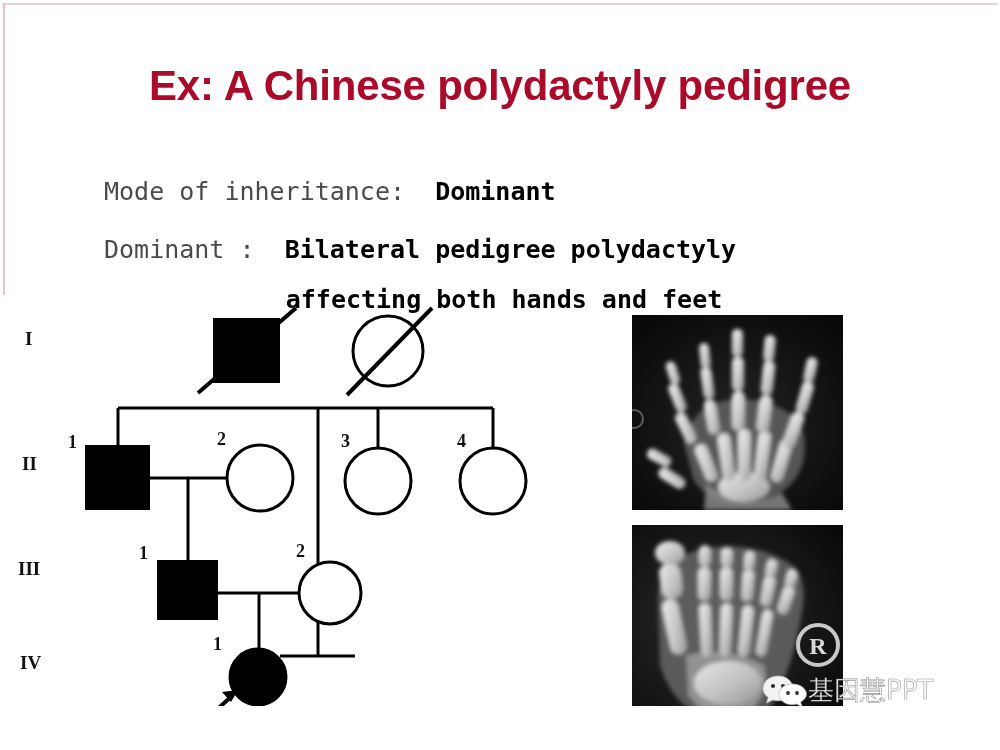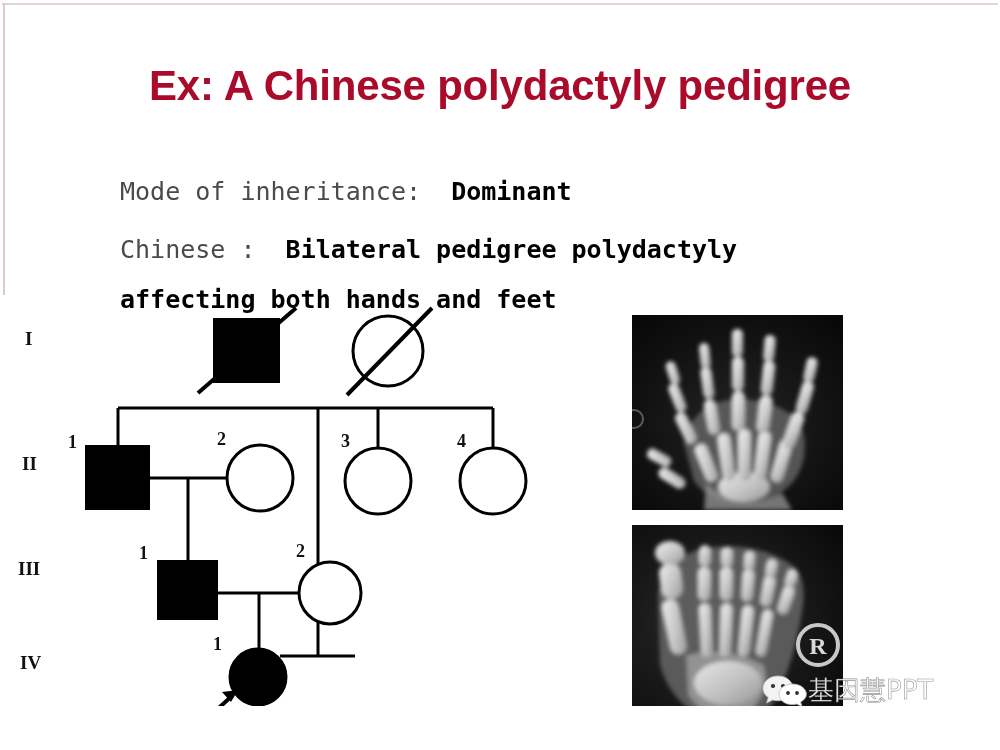--- a/index.html
+++ b/index.html
@@ -41,32 +41,32 @@
     font-size: 42px;
     font-weight: 600;
     letter-spacing: -0.2px;
     color: #aa0b2b;
     white-space: nowrap;
   }
 
   
   .body-text {
     position: absolute;
-    left: 120px; top: 167px;
+    left: 104px; top: 167px;
     width: 800px;
     font-family: "DejaVu Sans Mono", "Liberation Mono", monospace;
     font-size: 25px;
     line-height: 50px;
     color: #111111;
   }
   .line { white-space: nowrap; }
   .lbl   { color: #4a4a4a; font-weight: 400; }
   .val   { color: #000000; font-weight: 700; }
   .line2 { margin-top: 8px; }
-  .line3 { white-space: nowrap; }
+  .line3 { white-space: nowrap; text-align: center; }
 
   
   .pedigree {
     position: absolute;
     left: 0; top: 305px;
     width: 600px; height: 445px;
   }
   .pedigree svg { display: block; }
 
   
@@ -119,21 +119,21 @@
   <div class="frame-top"></div>
   <div class="frame-left"></div>
 
   <div class="title">Ex: A Chinese polydactyly pedigree</div>
 
   <div class="body-text">
     <div class="line">
       <span class="lbl">Mode of inheritance:</span><span>&nbsp;&nbsp;</span><span class="val">Dominant</span>
     </div>
     <div class="line line2">
-      <span class="lbl">Chinese :</span><span>&nbsp;&nbsp;</span><span class="val">Bilateral pedigree polydactyly</span>
+      <span class="lbl">Dominant :</span><span>&nbsp;&nbsp;</span><span class="val">Bilateral pedigree polydactyly</span>
     </div>
     <div class="line3">
       <span class="val">affecting both hands and feet</span>
     </div>
   </div>
 
   <div class="pedigree">
     <svg width="600" height="445" viewBox="0 0 600 445" xmlns="http://www.w3.org/2000/svg">
       <g stroke="#000000" stroke-width="3" fill="none" stroke-linecap="butt">
 

